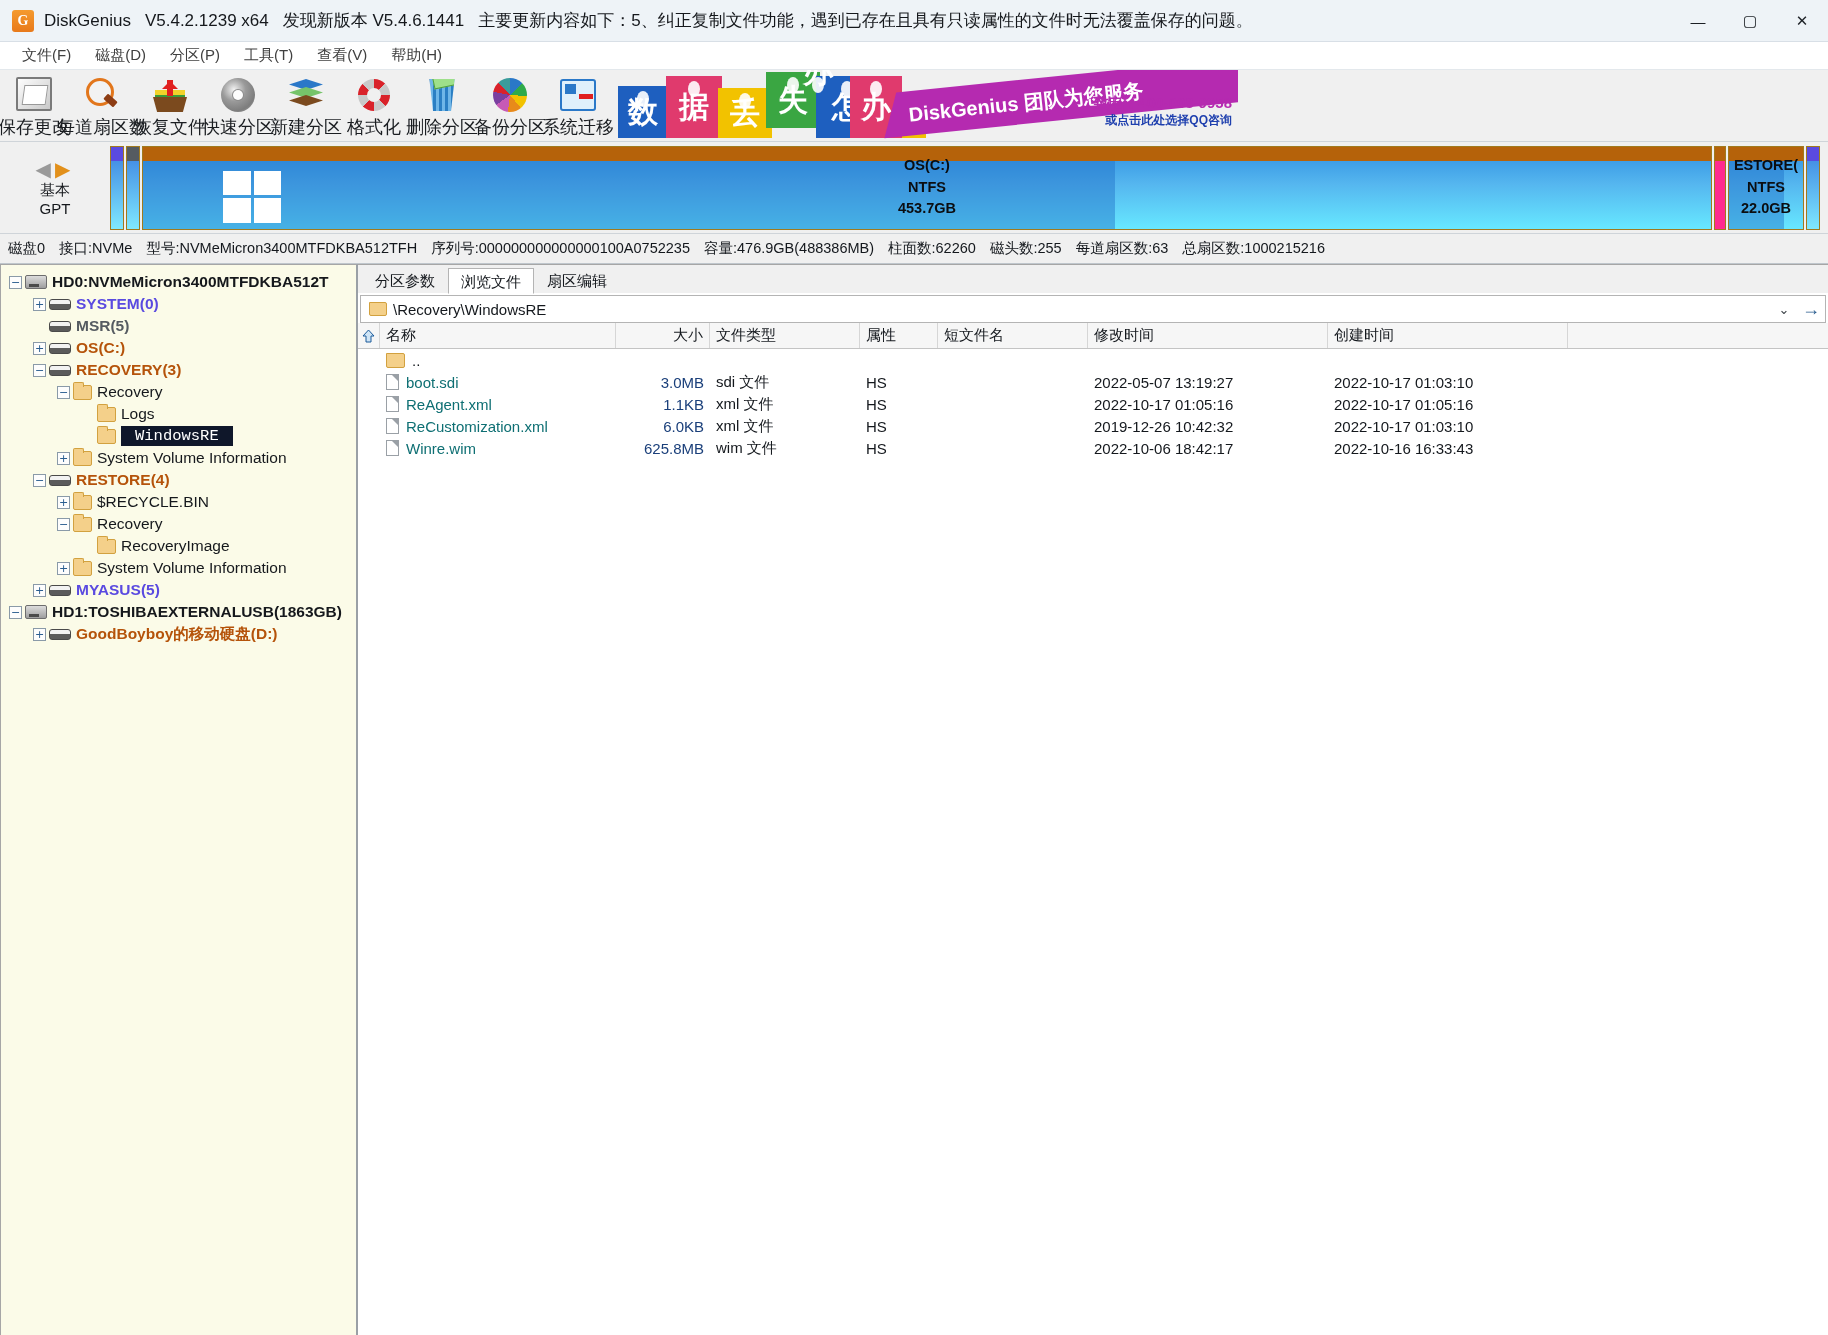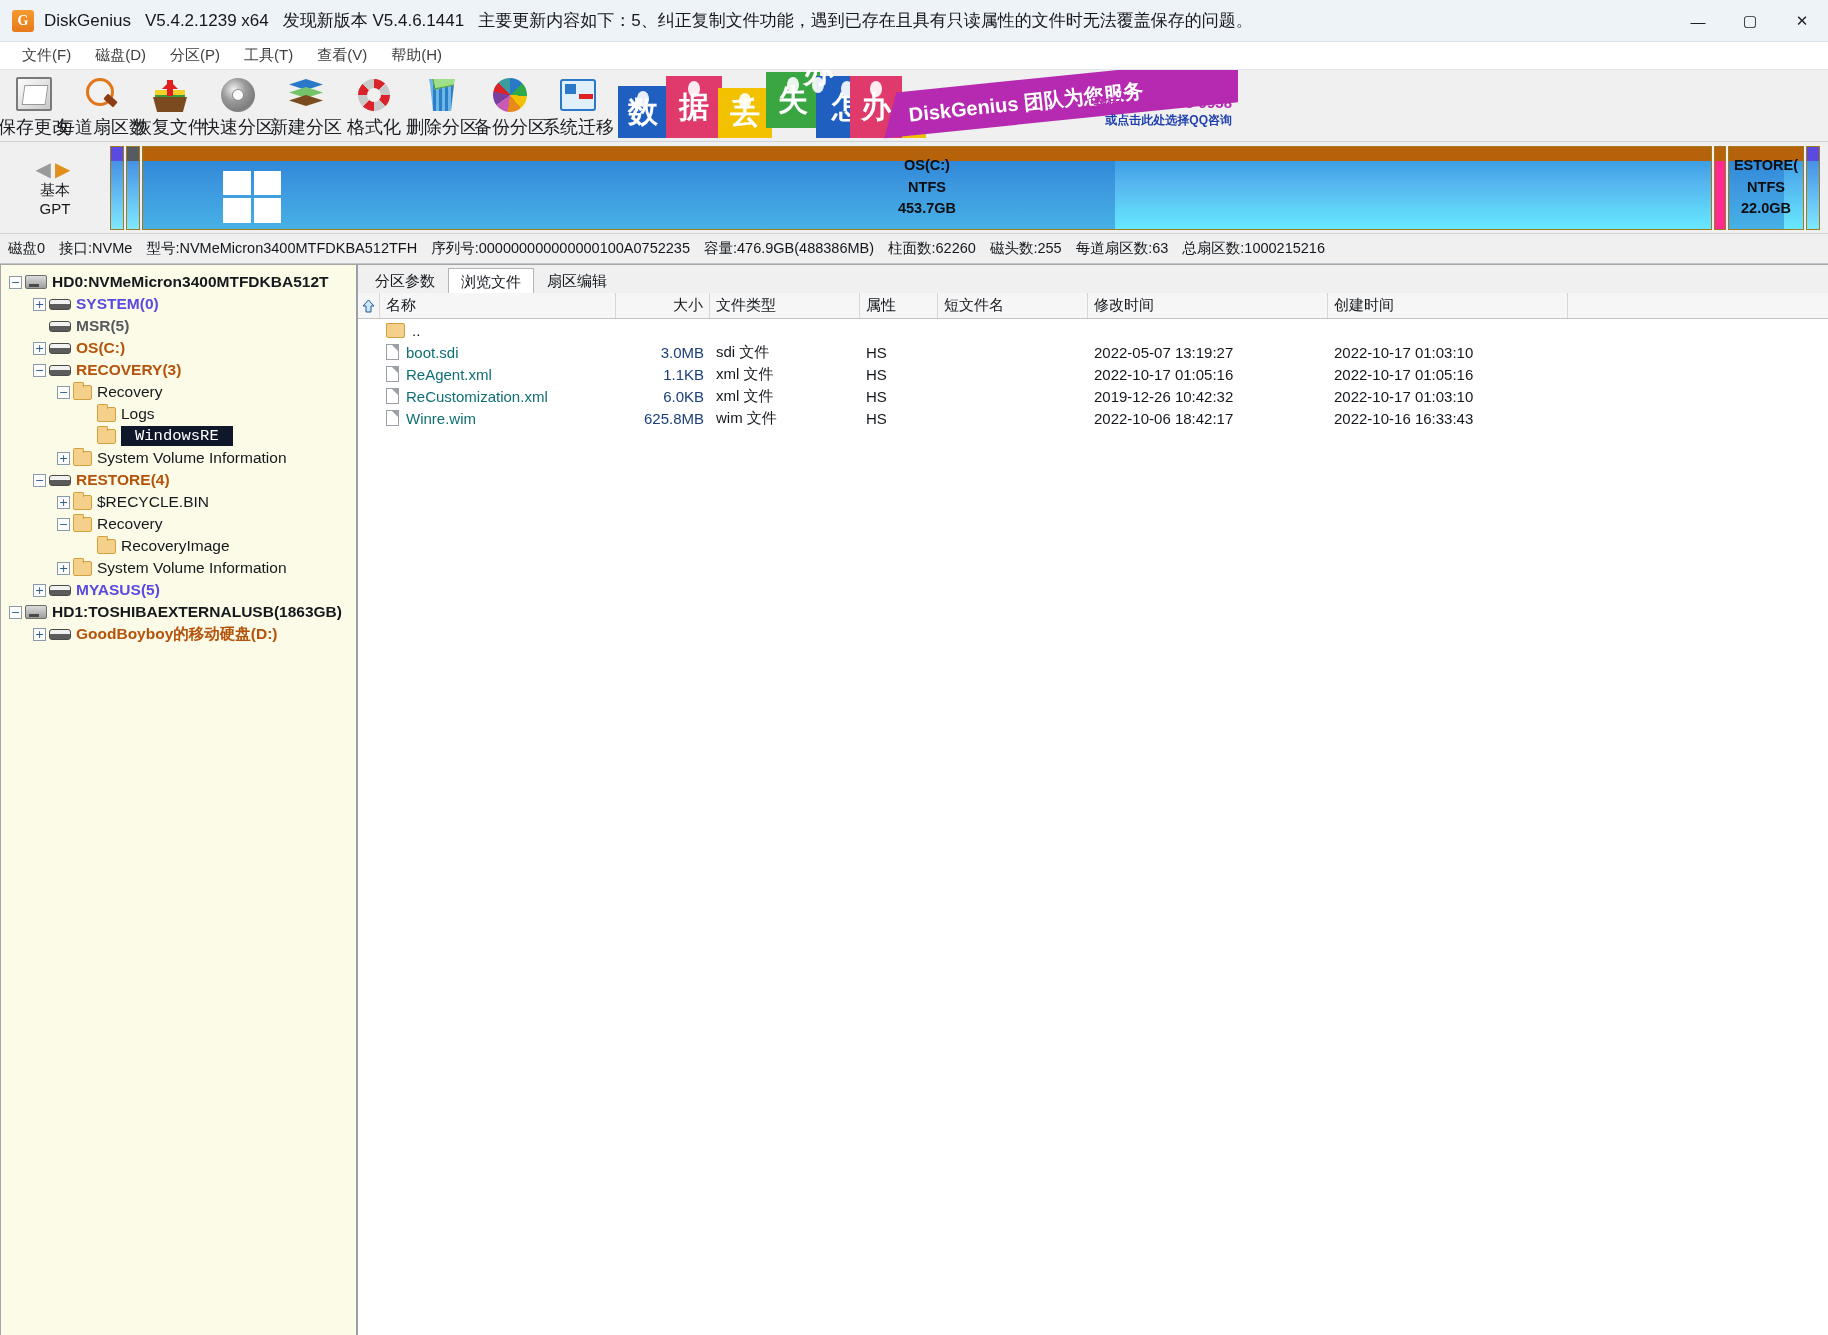--- a/index.html
+++ b/index.html
@@ -464,20 +464,26 @@
 
   </div>
 
   <div id="right-pane">
     <div id="tabs">
       <div class="tab">分区参数</div>
       <div class="tab active">浏览文件</div>
       <div class="tab">扇区编辑</div>
     </div>
 
+    <div id="pathbar">
+      <div class="pf"></div>
+      <div id="path-text">\Recovery\WindowsRE</div>
+      <div class="pb-btn">⌄</div>
+      <div id="go-btn">→</div>
+    </div>
 
     <div id="filetable">
       <div id="fhead">
         <div id="sort-arrow">
           <svg width="13" height="14" viewBox="0 0 13 14">
             <polygon points="6.5,1 12,7 9,7 9,13 4,13 4,7 1,7" fill="#cfe4f5" stroke="#1a5a9a" stroke-width="1"></polygon>
           </svg>
         </div>
         <div class="fh" style="width:236px;">名称</div>
         <div class="fh num" style="width:94px;">大小</div>

